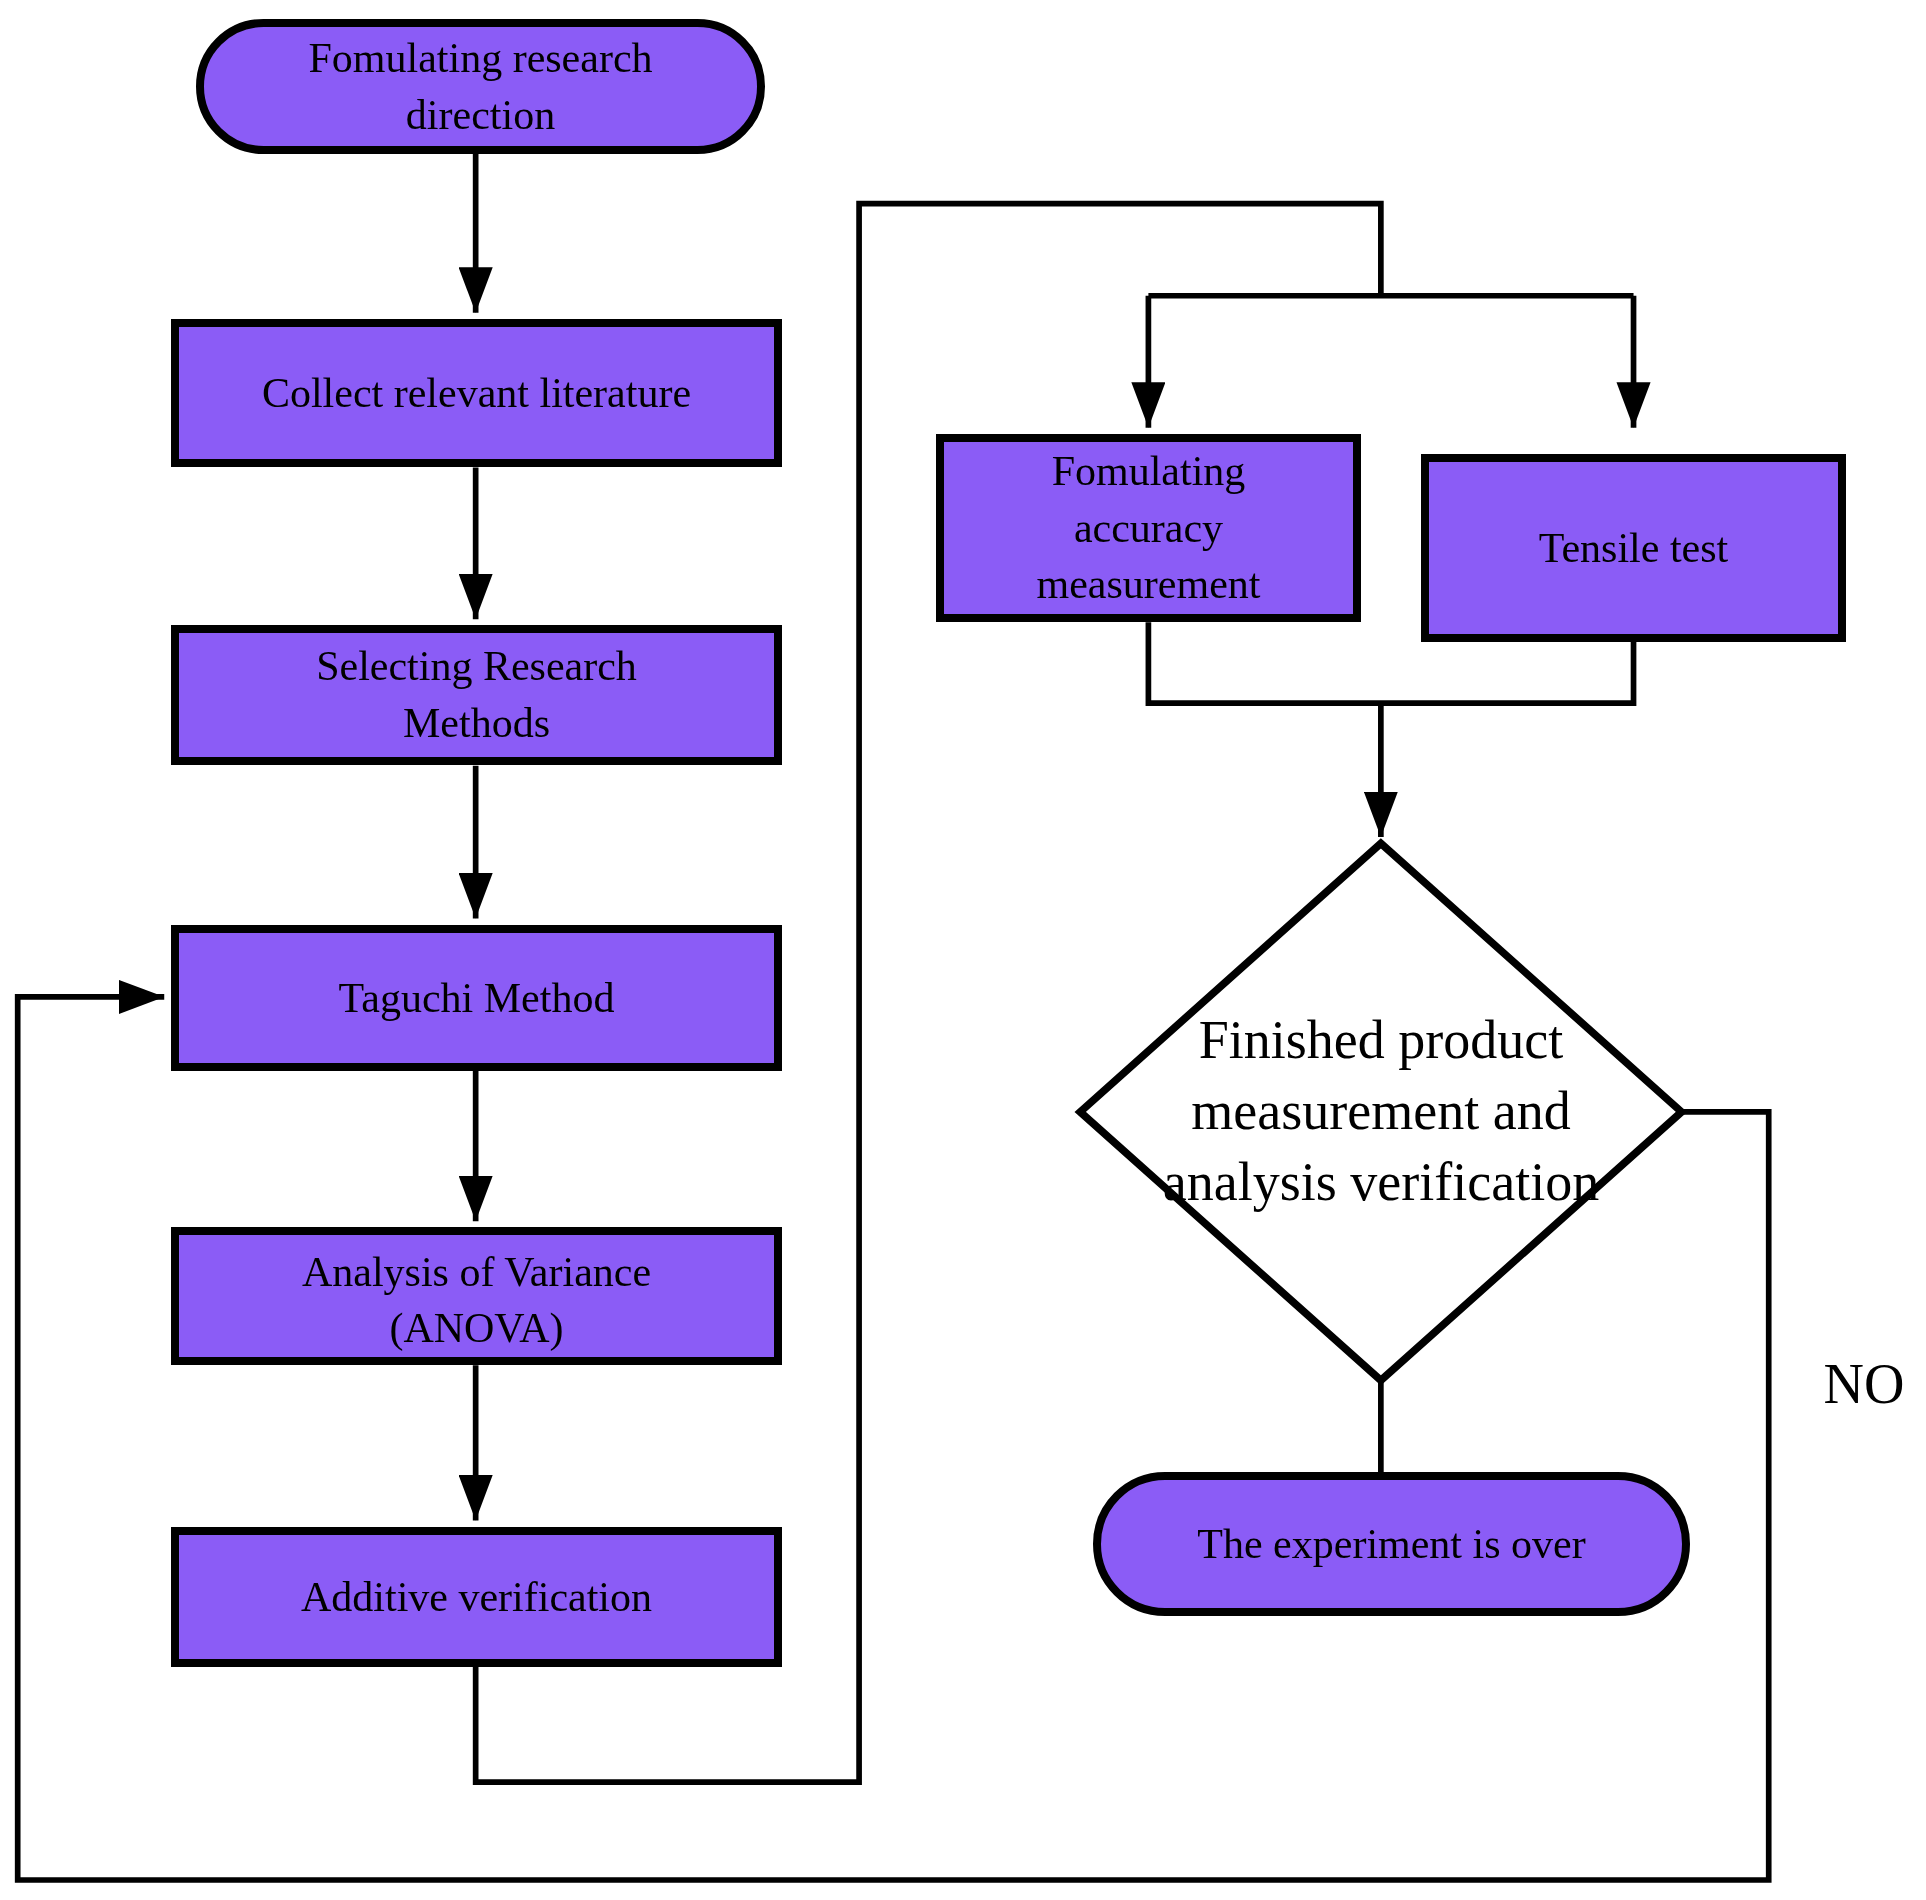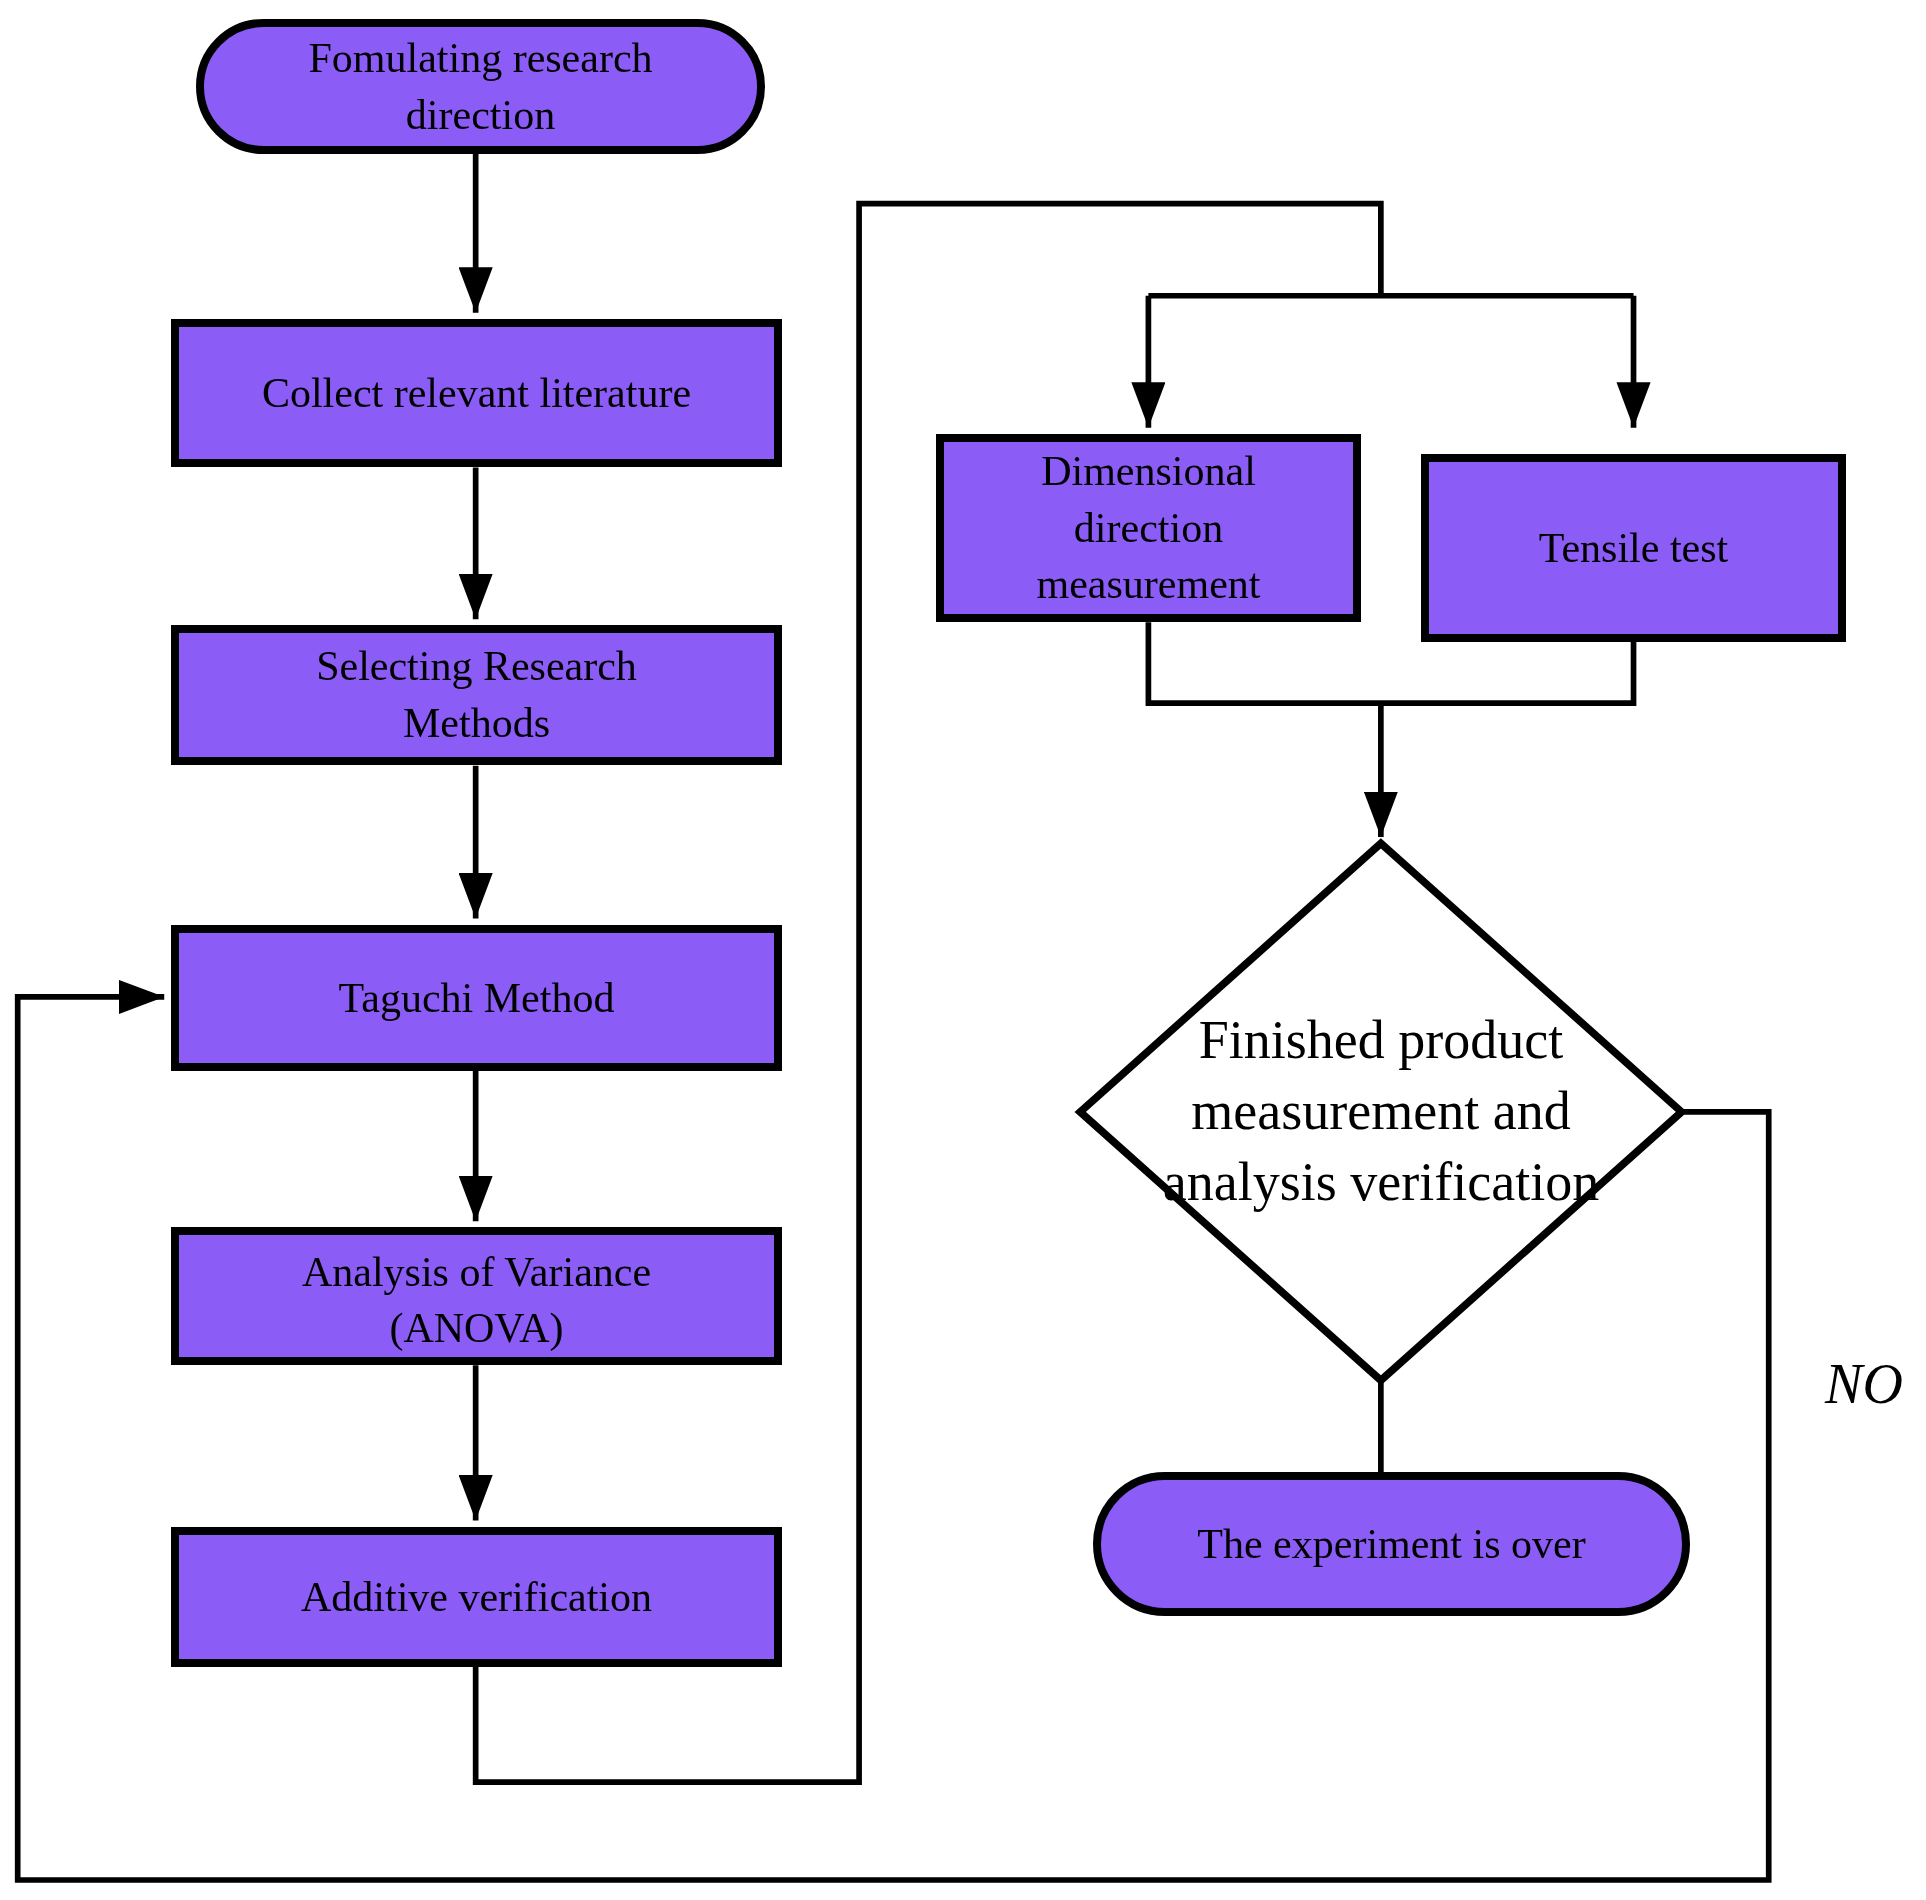--- a/index.html
+++ b/index.html
@@ -49,21 +49,20 @@
     align-items: center;
     justify-content: center;
     text-align: center;
     font-size: 54px;
     line-height: 1.32;
   }
   .edge-label {
     position: absolute;
     font-size: 56px;
     text-align: center;
-    font-style: italic;
   }
 </style>
 </head>
 <body>
 
 <svg id="wires" viewBox="0 0 3049 3009">
   <defs>
     <marker id="arrow" viewBox="0 0 8 6" refX="8" refY="3" markerWidth="8" markerHeight="6" orient="auto-start-reverse">
       <path d="M0,0 L8,3 L0,6 Z" fill="#000000"></path>
     </marker>
@@ -108,21 +107,21 @@
 
 <div class="node pad-wrap-anova" style="left:171px; top:1227px; width:611px; height:138px;">
   <span>Analysis of Variance (ANOVA)</span>
 </div>
 
 <div class="node" style="left:171px; top:1527px; width:611px; height:140px;">
   <span>Additive verification</span>
 </div>
 
 <div class="node pad-dim" style="left:936px; top:434px; width:425px; height:188px;">
-  <span>Dimensional direction measurement</span>
+  <span>Fomulating accuracy measurement</span>
 </div>
 
 <div class="node" style="left:1421px; top:454px; width:425px; height:188px;">
   <span>Tensile test</span>
 </div>
 
 <div class="diamond-text" style="left:1160px; top:985px; width:442px; height:253px;">
   <span>Finished product measurement and analysis verification</span>
 </div>
 

